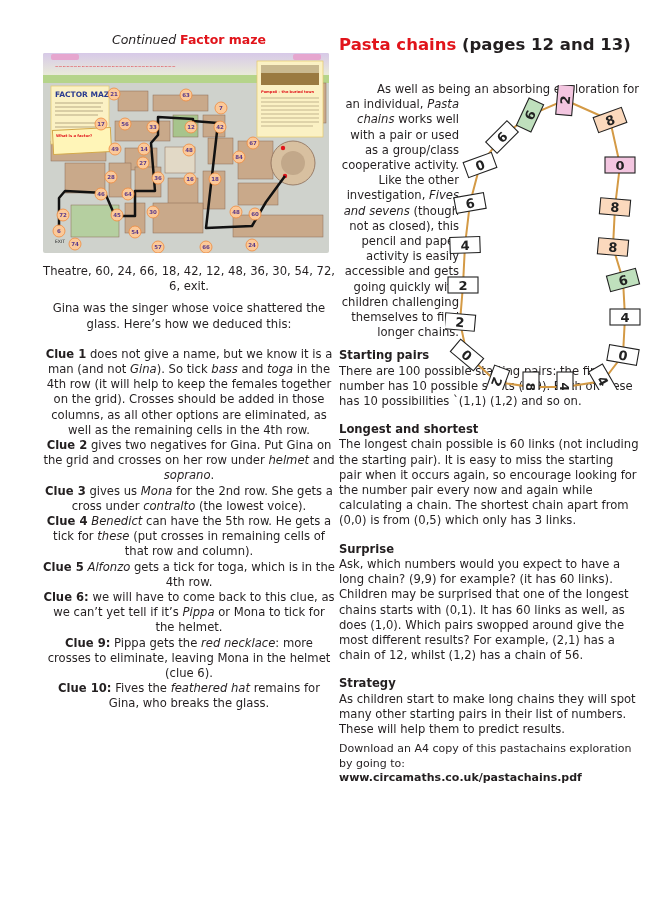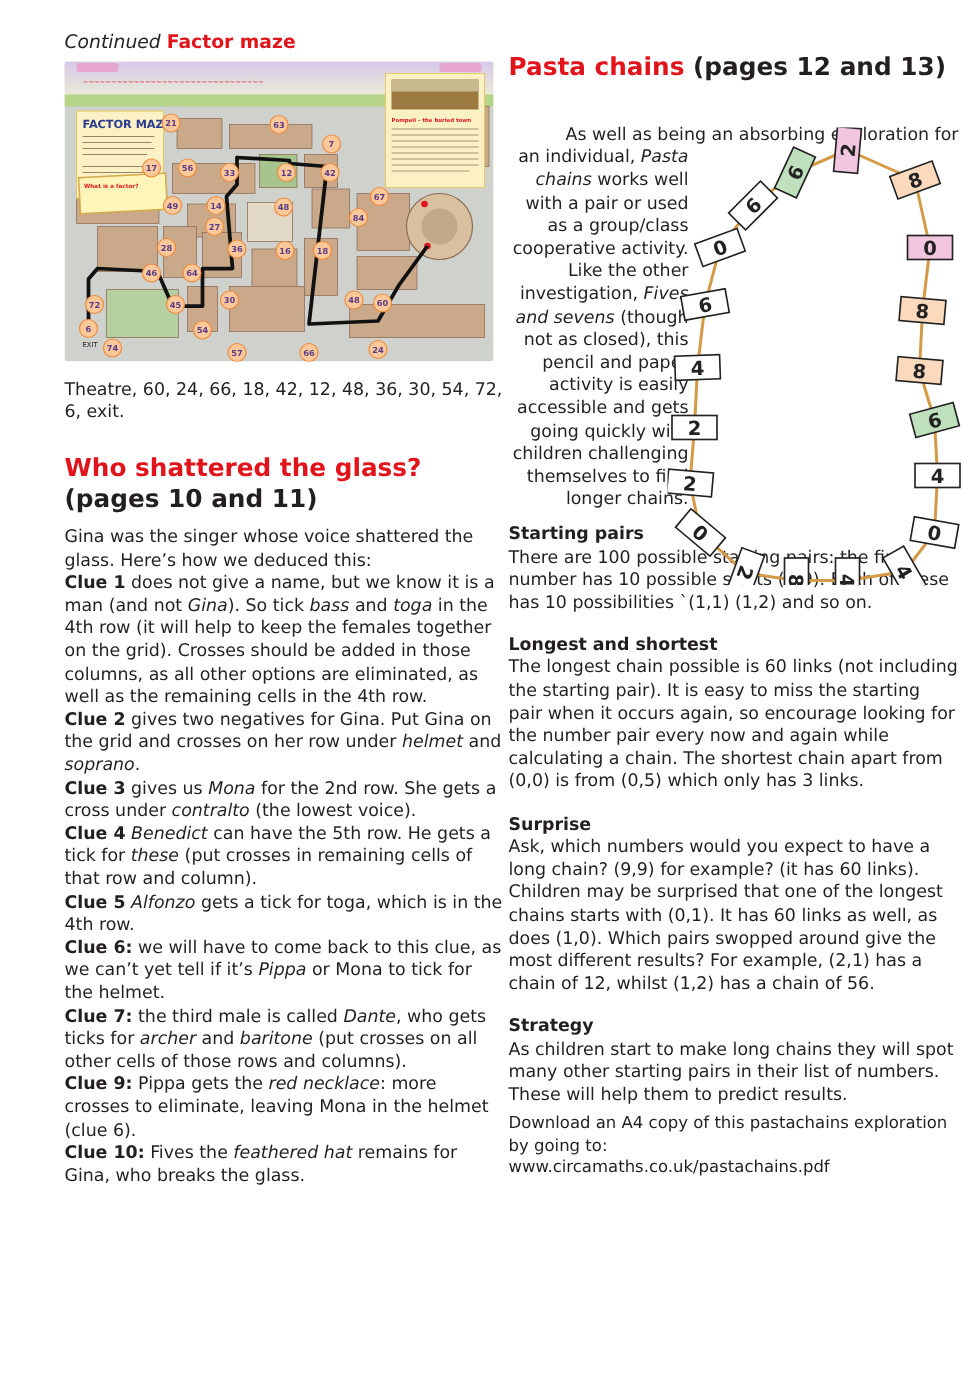--- a/index.html
+++ b/index.html
@@ -1,53 +1,53 @@
 <!DOCTYPE html>
 <html><head>
 <meta charset="utf-8">
 <style>
   * { box-sizing: border-box; margin: 0; padding: 0; }
   html, body { width: 650px; height: 920px; background: #ffffff; overflow: hidden; }
   body { position: relative; font-family: "DejaVu Sans", sans-serif; color: #231f20; }
 
-  .col-left { position: absolute; left: 43px; top: 20px; width: 292px; }
+  .col-left { position: absolute; left: 43px; top: 32px; width: 292px; text-align: center; }
   .col-right { position: absolute; left: 339px; top: 34px; width: 300px; }
 
   .continued { font-size: 12.5px; line-height: 16px; }
   .continued .it { font-style: italic; color: #231f20; }
   .continued .red { color: #e1141b; font-weight: bold; }
 
   .map { margin-top: 5px; width: 286px; height: 200px; border-radius: 2px; overflow: hidden; display: block; }
 
   .body-text { font-size: 11.6px; line-height: 15.2px; color: #231f20; }
   .route { margin-top: 11px; }
 
   h2 { font-size: 16.5px; line-height: 21px; font-weight: bold; }
   h2 .red { color: #e1141b; }
   .glass-h { margin-top: 19px; }
   .glass-h .sub { display: block; color: #231f20; }
 
   .intro { margin-top: 7px; }
-  .clues { }
+  .clues { margin-top: 15px; }
   .clue b { font-weight: bold; }
   .clue i { font-style: italic; }
 
   .pasta-h { font-size: 16.5px; line-height: 22px; }
   .pasta-intro { margin-top: 26px; position: relative; text-align: right; }
   .pasta-intro .first { display: block; }
   .pasta-intro .narrow { display: block; width: 120px; }
   .pasta-intro .narrow .it { font-style: italic; }
 
   .chain { position: absolute; left: 445px; top: 85px; width: 200px; height: 305px; }
 
   .sec { margin-top: 13px; }
   .sec-first { margin-top: 6px; }
   .sec-title { font-weight: bold; display: block; }
   .download { margin-top: 5px; font-size: 11px; line-height: 14.5px; }
-  .url { font-weight: normal; }
+  .url { font-weight: bold; }
 </style>
 </head>
 <body>
 
 <div class="col-left">
   <div class="continued">
     <span class="it">Continued</span>
     <span class="red">Factor maze</span>
   </div>
 
@@ -250,35 +250,30 @@
         </g>
         <g>
           <circle cx="209" cy="192" r="6" fill="#fbc999" stroke="#f08a3c" stroke-width="0.8"></circle>
           <text x="209" y="194" text-anchor="middle" font-size="5.5" font-weight="bold" fill="#5a3a8a" font-family="DejaVu Sans, sans-serif">24</text>
         </g>
       </g>
   </svg>
 
   <div class="body-text route">Theatre, 60, 24, 66, 18, 42, 12, 48, 36, 30, 54, 72, 6, exit.</div>
 
-  <h2 class="glass-h">
-    <span class="red">Who shattered the glass?</span>
-    <span class="sub">(pages 10 and 11)</span>
-  </h2>
 
   <div class="body-text intro">Gina was the singer whose voice shattered the glass. Here’s how we deduced this:</div>
 
   <div class="body-text clues" id="clues">
       <div class="clue"><b>Clue 1</b><span> does not give a name, but we know it is a man (and not </span><i>Gina</i><span>). So tick </span><i>bass</i><span> and </span><i>toga</i><span> in the 4th row (it will help to keep the females together on the grid). Crosses should be added in those columns, as all other options are eliminated, as well as the remaining cells in the 4th row.</span></div>
       <div class="clue"><b>Clue 2</b><span> gives two negatives for Gina. Put Gina on the grid and crosses on her row under </span><i>helmet</i><span> and </span><i>soprano</i><span>.</span></div>
       <div class="clue"><b>Clue 3</b><span> gives us </span><i>Mona</i><span> for the 2nd row. She gets a cross under </span><i>contralto</i><span> (the lowest voice).</span></div>
       <div class="clue"><b>Clue 4</b><span> </span><i>Benedict</i><span> can have the 5th row. He gets a tick for </span><i>these</i><span> (put crosses in remaining cells of that row and column).</span></div>
       <div class="clue"><b>Clue 5</b><span> </span><i>Alfonzo</i><span> gets a tick for toga, which is in the 4th row.</span></div>
       <div class="clue"><b>Clue 6:</b><span> we will have to come back to this clue, as we can’t yet tell if it’s </span><i>Pippa</i><span> or Mona to tick for the helmet.</span></div>
-      <div class="clue"><b>Clue 7:</b><span> the third male is called </span><i>Dante</i><span>, who gets ticks for </span><i>archer</i><span> and </span><i>baritone</i><span> (put crosses on all other cells of those rows and columns).</span></div>
       <div class="clue"><b>Clue 9:</b><span> Pippa gets the </span><i>red necklace</i><span>: more crosses to eliminate, leaving Mona in the helmet (clue 6).</span></div>
       <div class="clue"><b>Clue 10:</b><span> Fives the </span><i>feathered hat</i><span> remains for Gina, who breaks the glass.</span></div>
     </div>
 </div>
 
 <div class="col-right">
   <h2 class="pasta-h">
     <span class="red">Pasta chains</span><span> (pages 12 and 13)</span>
   </h2>
 

